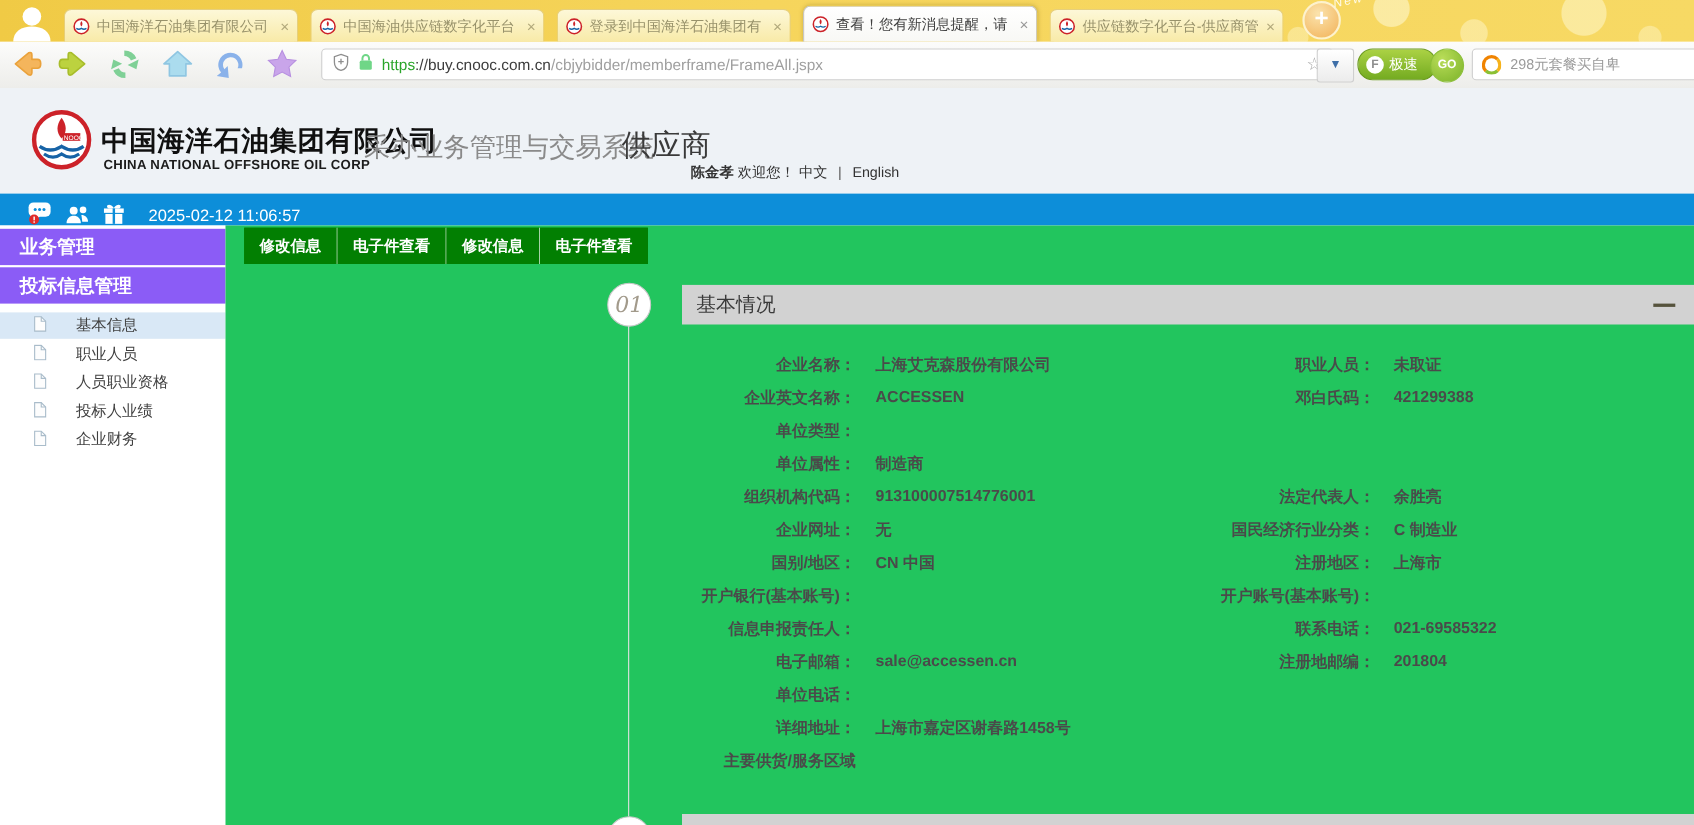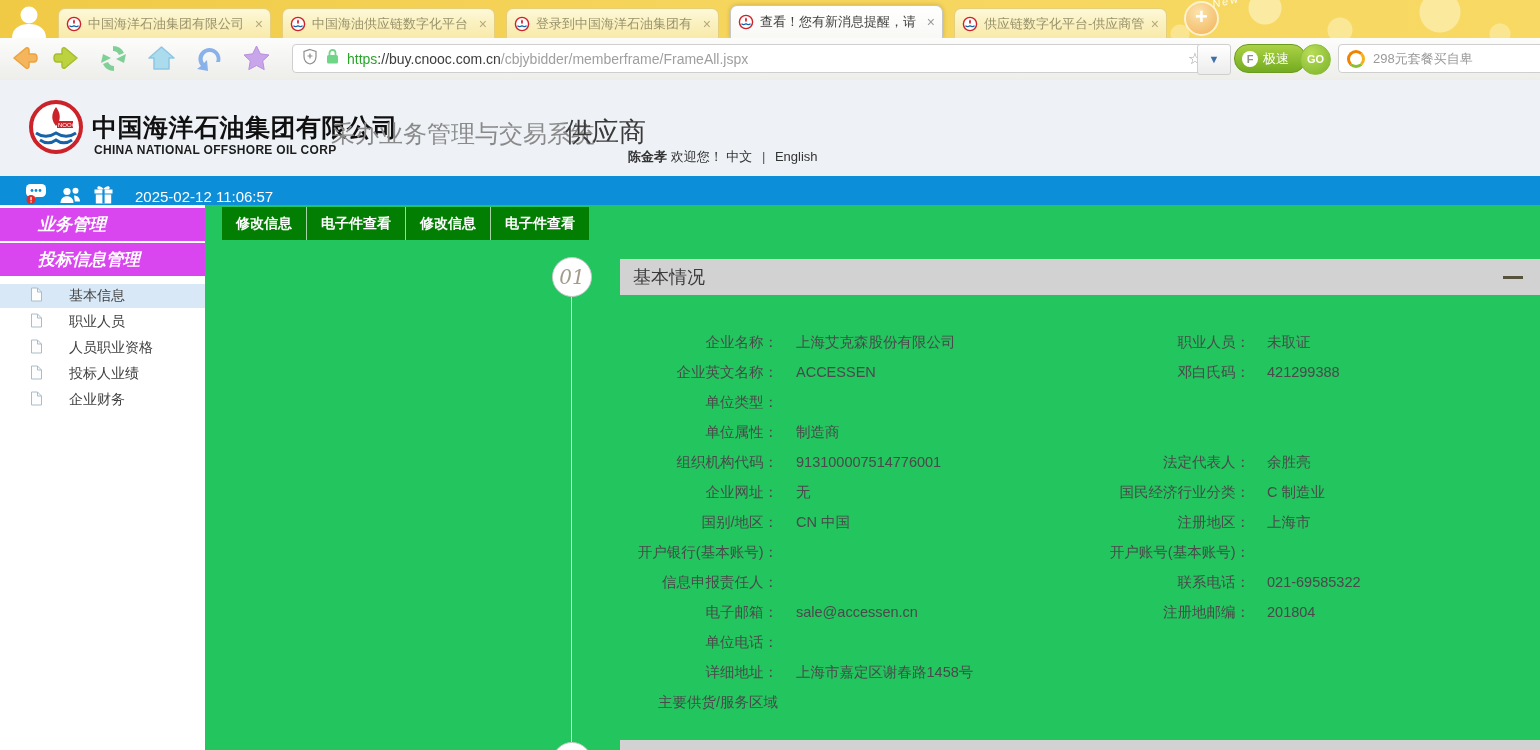--- a/index.html
+++ b/index.html
@@ -73,22 +73,22 @@
   .welcome .sep{margin:0 6px;color:#555;}
 
   
   .bluebar{position:absolute;left:0;top:176px;width:100%;height:29px;background:#0d8ed9;
       display:flex;align-items:flex-end;padding-left:24px;box-sizing:border-box;}
   .bicon{margin-right:11px;display:flex;cursor:pointer;}
   .btime{color:#fff;font-size:15px;margin-left:10px;}
 
   
   .sidebar{position:absolute;left:0;top:205px;width:205px;height:545px;background:#fff;}
-  .group{height:33px;background:#d946ef;color:#fff;font-size:17px;font-weight:600;
-      line-height:33px;padding-left:38px;margin-bottom:2px;cursor:pointer;font-style:italic;}
+  .group{height:33px;background:#8b5cf6;color:#fff;font-size:17px;font-weight:600;
+      line-height:33px;padding-left:18px;margin-bottom:2px;cursor:pointer;}
   .group:first-child{margin-top:3px;}
   .menu{margin-top:8px;}
   .mitem{height:24px;margin-bottom:2px;display:flex;align-items:center;padding-left:30px;gap:26px;
       font-size:14px;color:#404040;cursor:pointer;}
   .mitem.sel{background:#d9e8f6;}
 
   
   .content{position:absolute;left:205px;top:205px;width:1335px;height:545px;background:#22c55e;}
   .btnbar{position:absolute;left:17px;top:2px;height:33px;display:flex;background:#027f02;}
   .gbtn{background:#027f02;color:#fff;font-weight:bold;font-size:14px;line-height:33px;
@@ -97,21 +97,21 @@
   .vline{position:absolute;left:366px;top:91px;height:446px;width:1px;background:#e1e1e1;}
   .numcircle{position:absolute;left:347px;top:52px;width:38px;height:38px;border:1px solid #c8c8c8;
       border-radius:50%;background:#fff;color:#a29a8b;font:italic 20px "DejaVu Serif",serif;
       display:flex;align-items:center;justify-content:center;}
   .numcircle2{position:absolute;left:347px;top:537px;width:38px;height:38px;border:1px solid #c8c8c8;
       border-radius:50%;background:#fff;}
   .sec{position:absolute;left:415px;top:54px;right:0;}
   .sechead{height:36px;background:#d2d2d2;display:flex;align-items:center;padding:0 10px 0 13px;}
   .sectitle{font-size:18px;color:#3a3a3a;}
   .minus{width:20px;height:3px;background:#56533c;margin-left:auto;margin-right:7px;cursor:pointer;}
-  .form{padding-top:32px;}
+  .form{padding-top:21px;font-weight:bold;}
   .frow{height:30px;display:flex;align-items:center;font-size:14.5px;color:#4a4a4a;}
   .fl{width:158px;text-align:right;flex:0 0 auto;white-space:nowrap;}
   .fv{width:284px;padding-left:18px;flex:0 0 auto;white-space:nowrap;}
   .rl{width:170px;text-align:right;flex:0 0 auto;white-space:nowrap;}
   .rv{padding-left:17px;white-space:nowrap;}
   .sec2{position:absolute;left:415px;top:535px;right:0;height:12px;background:#d2d2d2;}
 </style>
 </head>
 <body>
 

